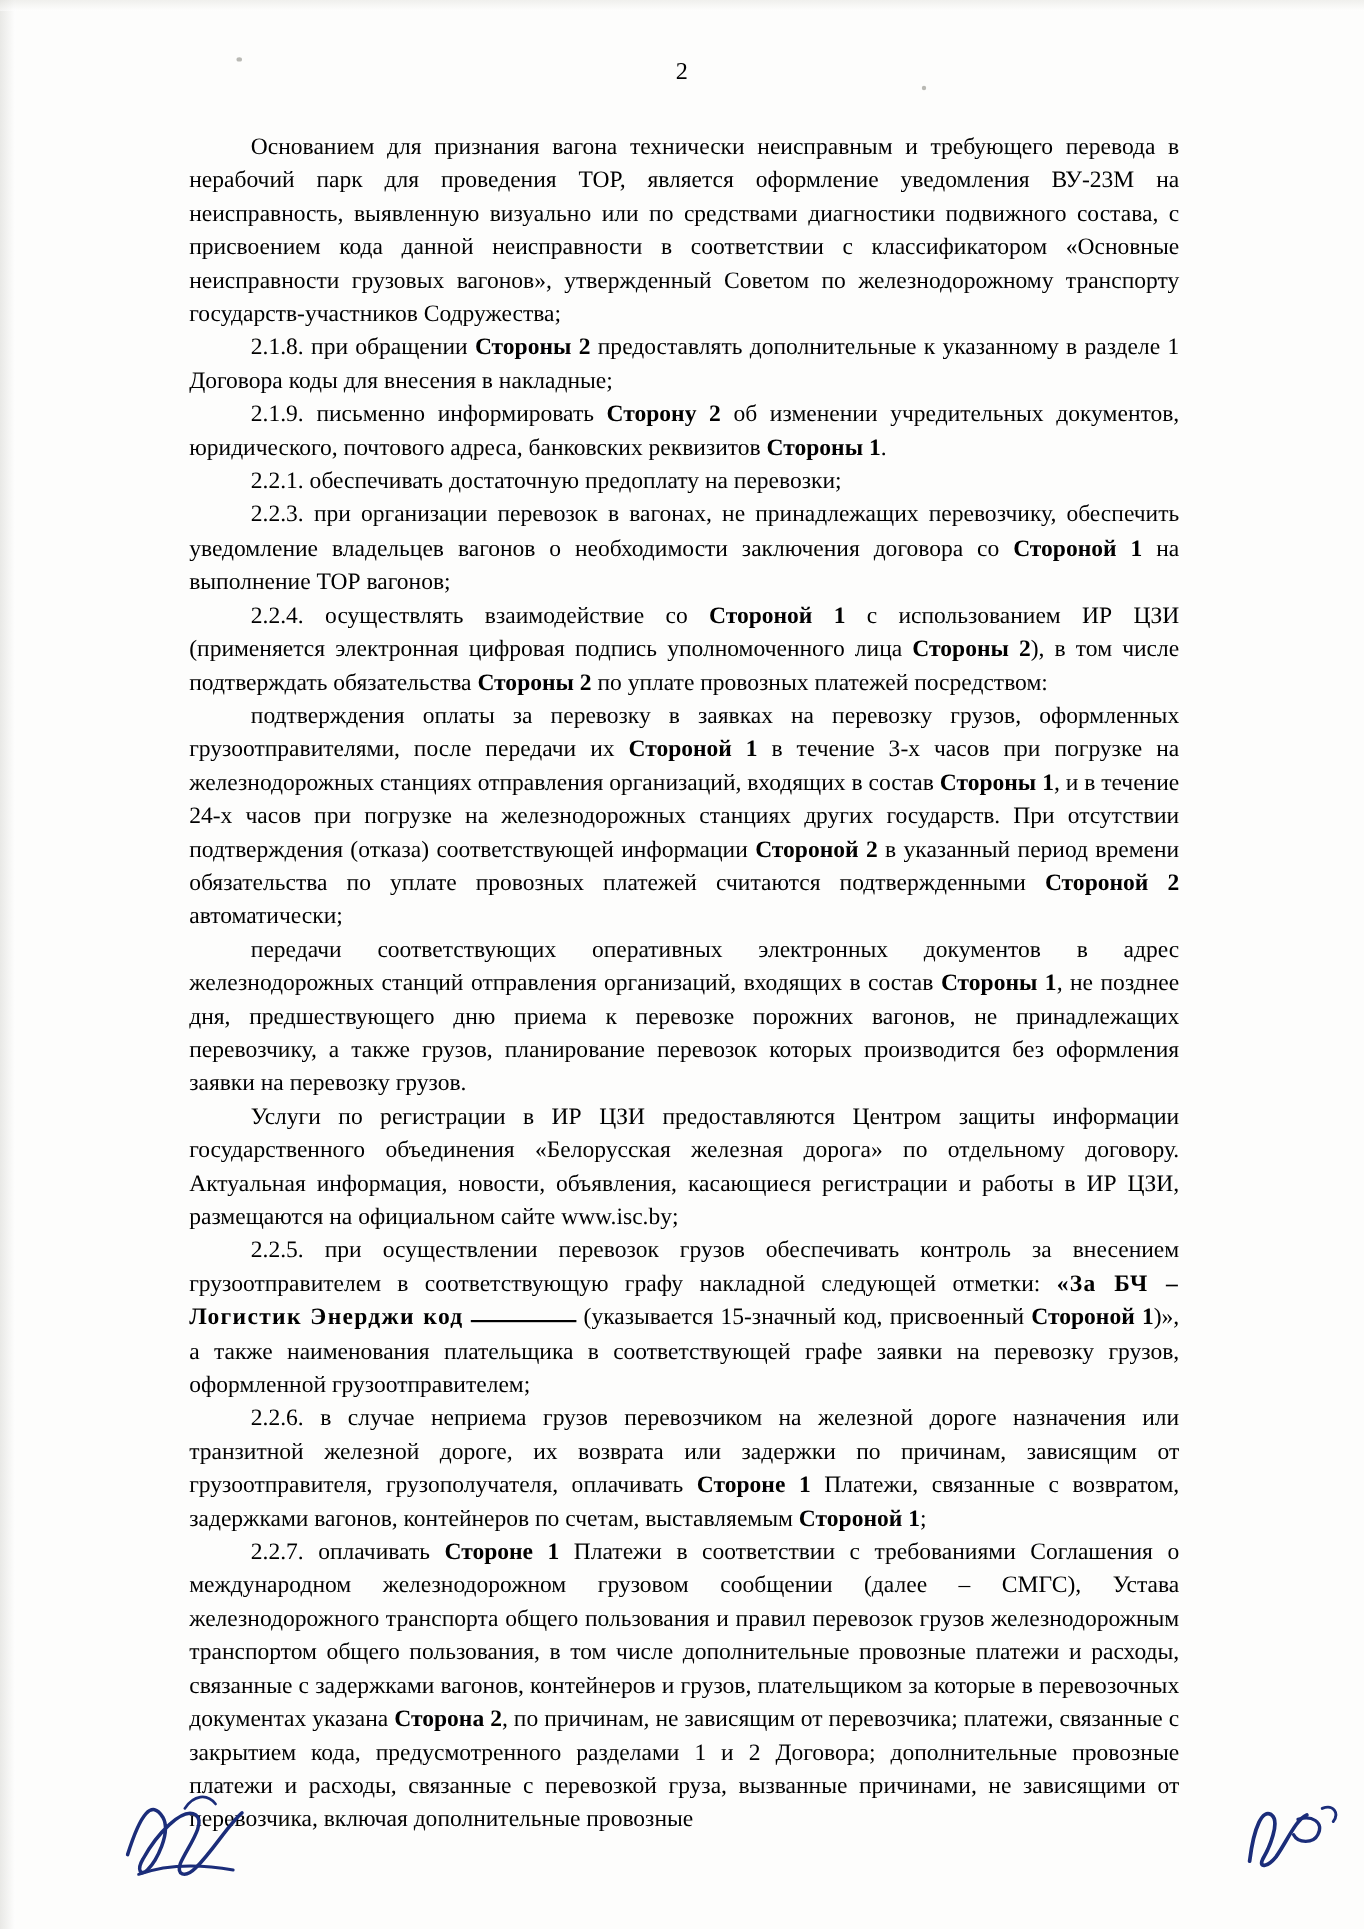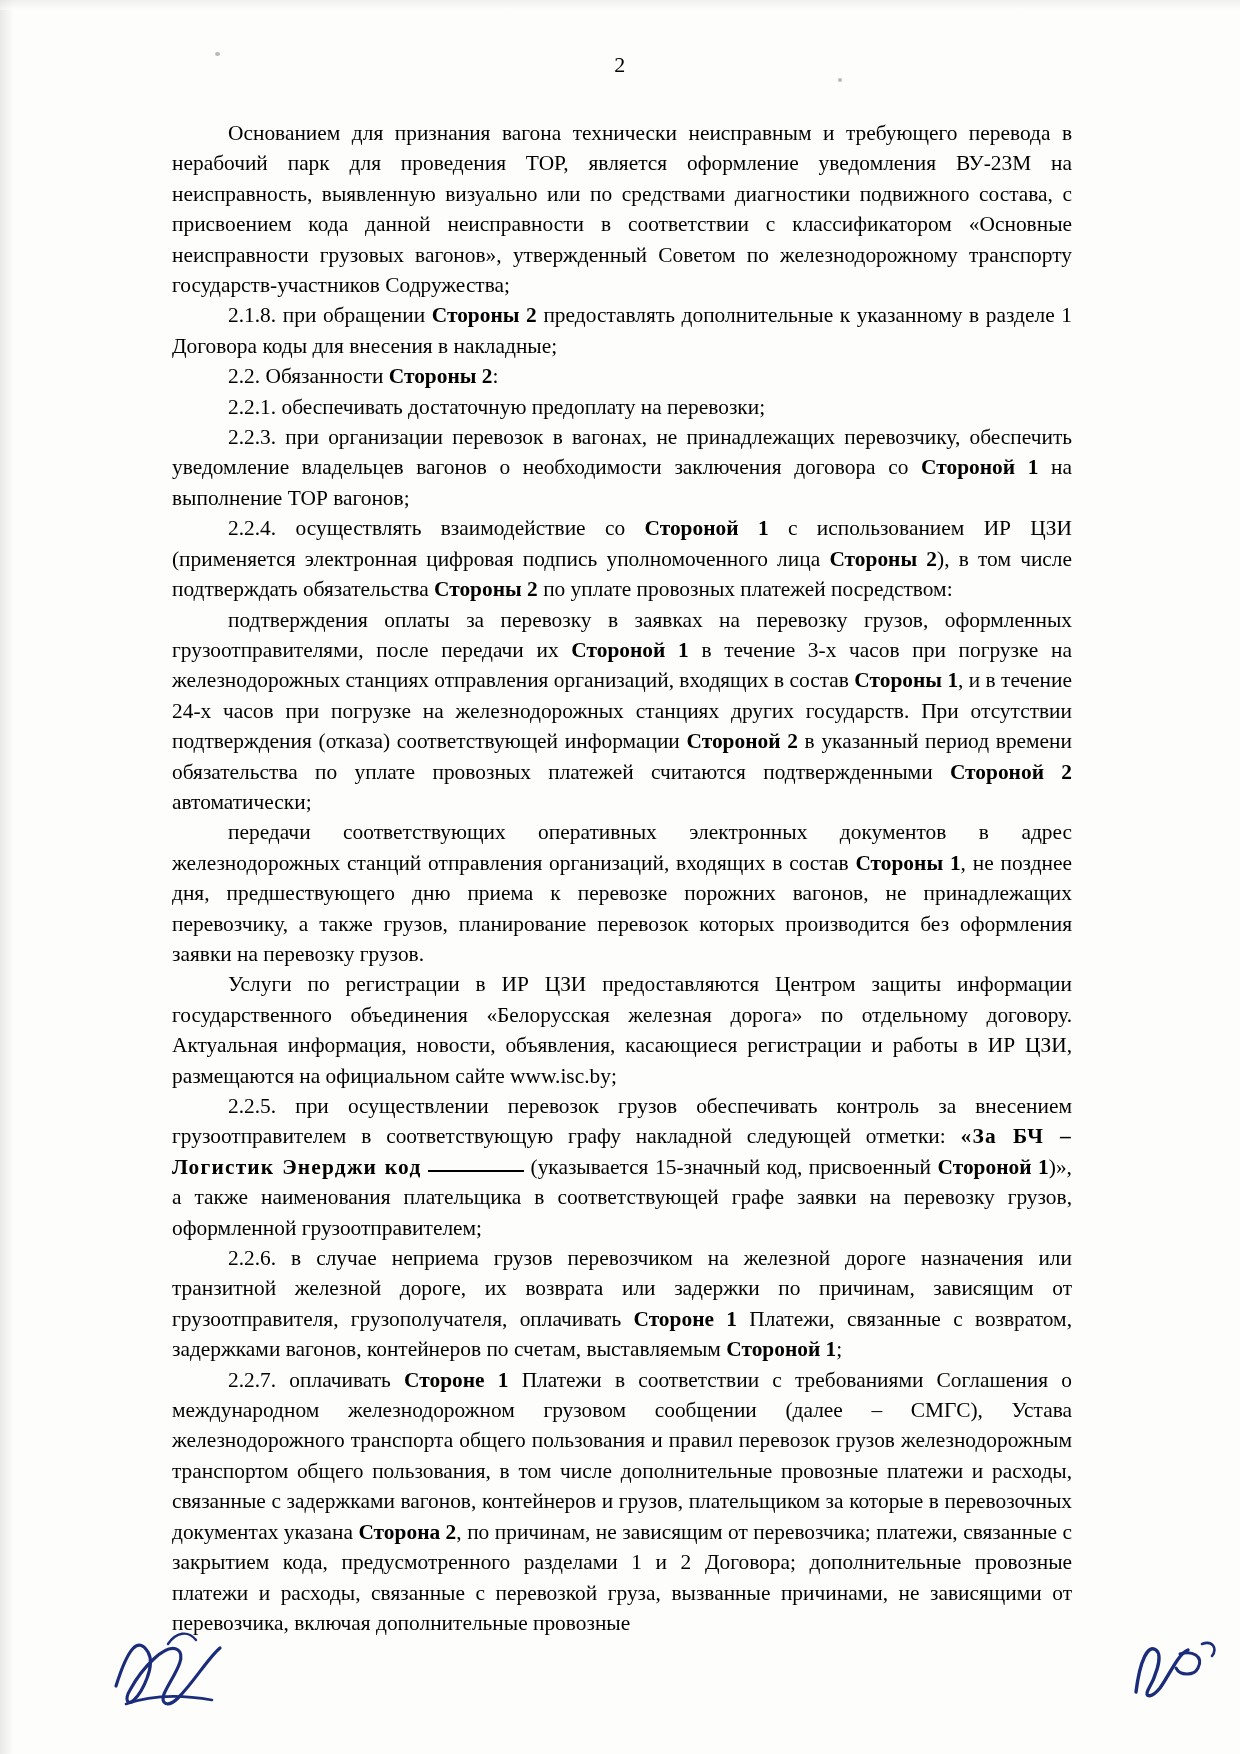--- a/index.html
+++ b/index.html
@@ -100,21 +100,21 @@
   <div class="scan-edge-top"></div>
 
   <div class="speck" style="left:215px;top:52px;width:5px;height:4px;"></div>
   <div class="speck" style="left:838px;top:78px;width:4px;height:4px;"></div>
 
   <div class="page-number">2</div>
 
   <div class="body-text" id="body">
       <p class="ind">Основанием для признания вагона технически неисправным и требующего перевода в нерабочий парк для проведения ТОР, является оформление уведомления ВУ-23М на неисправность, выявленную визуально или по средствами диагностики подвижного состава, с присвоением кода данной неисправности в соответствии с классификатором «Основные неисправности грузовых вагонов», утвержденный Советом по железнодорожному транспорту государств-участников Содружества;</p>
       <p class="ind">2.1.8. при обращении <b>Стороны 2</b> предоставлять дополнительные к указанному в разделе 1 Договора коды для внесения в накладные;</p>
-      <p class="ind">2.2. Обязанности <b>Стороны 2</b>:</p>
+      <p class="ind">2.1.9. письменно информировать <b>Сторону 2</b> об изменении учредительных документов, юридического, почтового адреса, банковских реквизитов <b>Стороны 1</b>.</p>
       <p class="ind">2.2.1. обеспечивать достаточную предоплату на перевозки;</p>
       <p class="ind">2.2.3. при организации перевозок в вагонах, не принадлежащих перевозчику, обеспечить уведомление владельцев вагонов о необходимости заключения договора со <b>Стороной 1</b> на выполнение ТОР вагонов;</p>
       <p class="ind">2.2.4. осуществлять взаимодействие со <b>Стороной 1</b> с использованием ИР ЦЗИ (применяется электронная цифровая подпись уполномоченного лица <b>Стороны 2</b>), в том числе подтверждать обязательства <b>Стороны 2</b> по уплате провозных платежей посредством:</p>
       <p class="ind">подтверждения оплаты за перевозку в заявках на перевозку грузов, оформленных грузоотправителями, после передачи их <b>Стороной 1</b> в течение 3-х часов при погрузке на железнодорожных станциях отправления организаций, входящих в состав <b>Стороны 1</b>, и в течение 24-х часов при погрузке на железнодорожных станциях других государств. При отсутствии подтверждения (отказа) соответствующей информации <b>Стороной 2</b> в указанный период времени обязательства по уплате провозных платежей считаются подтвержденными <b>Стороной 2</b> автоматически;</p>
       <p class="ind">передачи соответствующих оперативных электронных документов в адрес железнодорожных станций отправления организаций, входящих в состав <b>Стороны 1</b>, не позднее дня, предшествующего дню приема к перевозке порожних вагонов, не принадлежащих перевозчику, а также грузов, планирование перевозок которых производится без оформления заявки на перевозку грузов.</p>
       <p class="ind">Услуги по регистрации в ИР ЦЗИ предоставляются Центром защиты информации государственного объединения «Белорусская железная дорога» по отдельному договору. Актуальная информация, новости, объявления, касающиеся регистрации и работы в ИР ЦЗИ, размещаются на официальном сайте www.isc.by;</p>
       <p class="ind">2.2.5. при осуществлении перевозок грузов обеспечивать контроль за внесением грузоотправителем в соответствующую графу накладной следующей отметки: <b class="spaced">«За БЧ – Логистик Энерджи код</b> <span class="blank-line"></span> (указывается 15-значный код, присвоенный <b>Стороной 1</b>)», а также наименования плательщика в соответствующей графе заявки на перевозку грузов, оформленной грузоотправителем;</p>
       <p class="ind">2.2.6. в случае неприема грузов перевозчиком на железной дороге назначения или транзитной железной дороге, их возврата или задержки по причинам, зависящим от грузоотправителя, грузополучателя, оплачивать <b>Стороне 1</b> Платежи, связанные с возвратом, задержками вагонов, контейнеров по счетам, выставляемым <b>Стороной 1</b>;</p>
       <p class="ind">2.2.7. оплачивать <b>Стороне 1</b> Платежи в соответствии с требованиями Соглашения о международном железнодорожном грузовом сообщении (далее – СМГС), Устава железнодорожного транспорта общего пользования и правил перевозок грузов железнодорожным транспортом общего пользования, в том числе дополнительные провозные платежи и расходы, связанные с задержками вагонов, контейнеров и грузов, плательщиком за которые в перевозочных документах указана <b>Сторона 2</b>, по причинам, не зависящим от перевозчика; платежи, связанные с закрытием кода, предусмотренного разделами 1 и 2 Договора; дополнительные провозные платежи и расходы, связанные с перевозкой груза, вызванные причинами, не зависящими от перевозчика, включая дополнительные провозные</p>
     </div>

